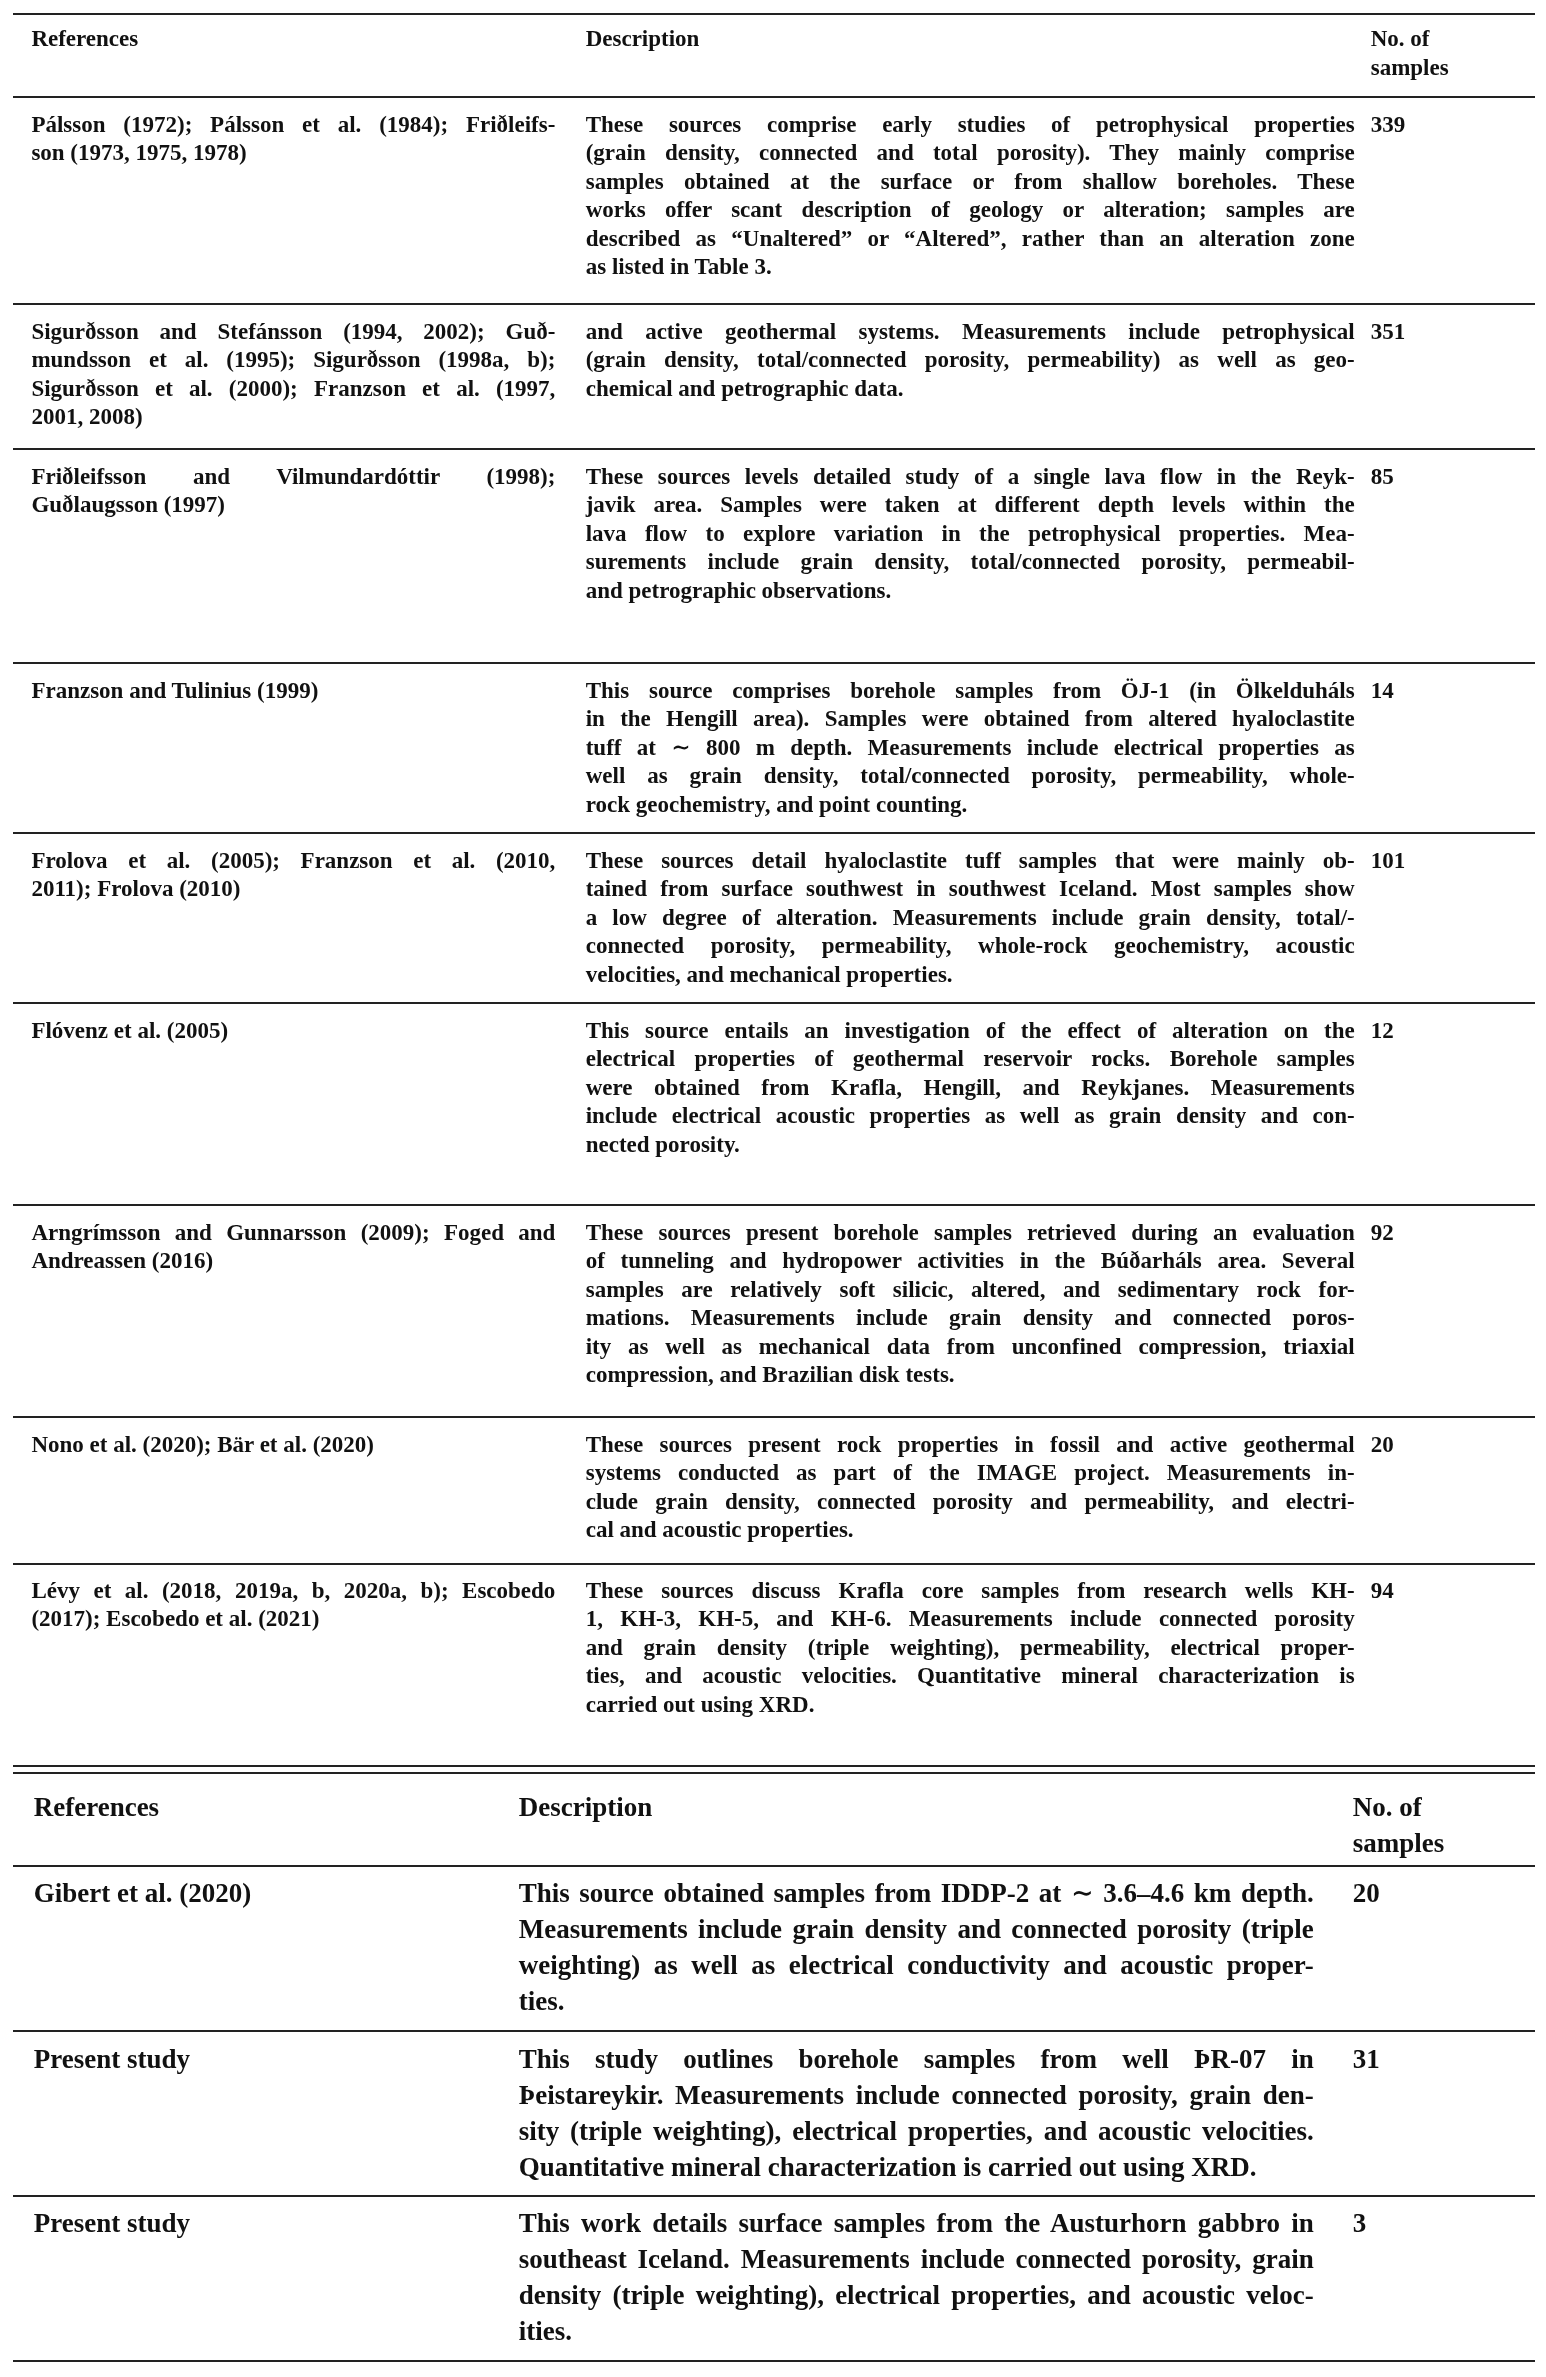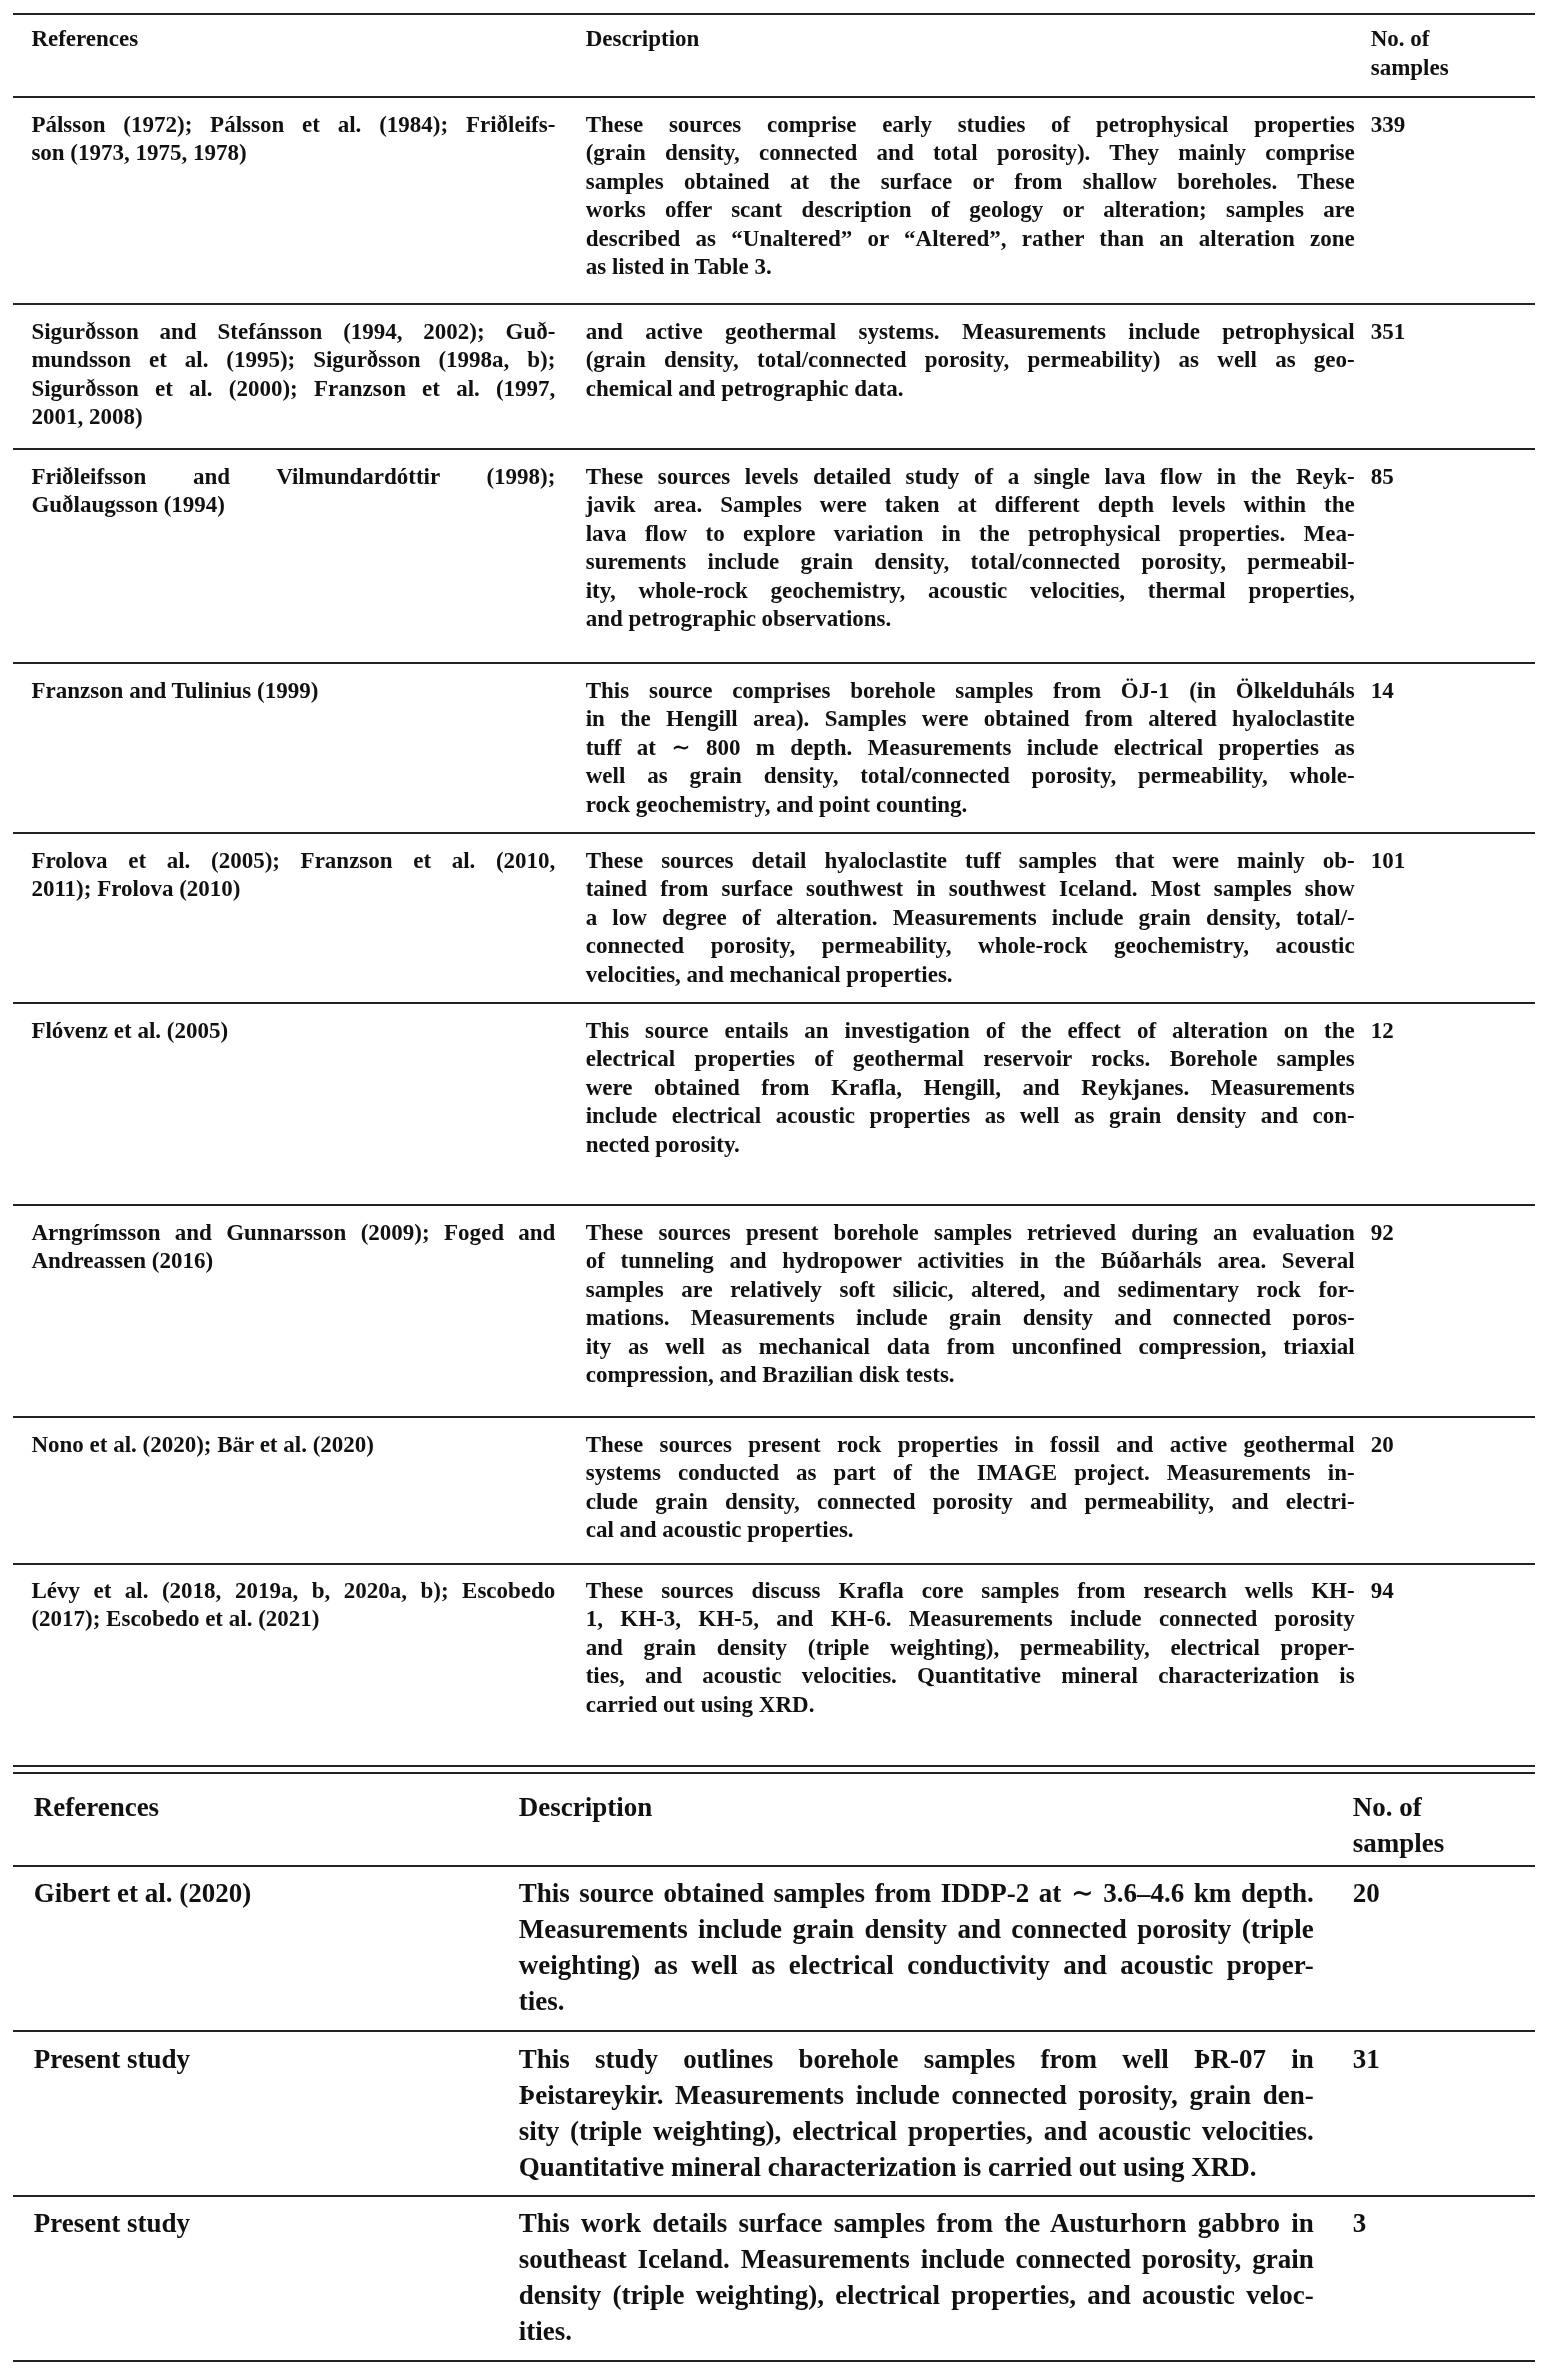--- a/index.html
+++ b/index.html
@@ -62,28 +62,27 @@
           <span class="line j">and active geothermal systems. Measurements include petrophysical</span>
           <span class="line j">(grain density, total/connected porosity, permeability) as well as geo-</span>
           <span class="line">chemical and petrographic data.</span>
         </div>
         <div class="cell c3">351</div>
       </div>
       <div class="rule" style="top: 448px;"></div>
       <div class="row" style="top: 463px;">
         <div class="cell c1">
           <span class="line j">Friðleifsson and Vilmundardóttir (1998);</span>
-          <span class="line">Guðlaugsson (1994)</span>
+          <span class="line">Guðlaugsson (1997)</span>
         </div>
         <div class="cell c2">
           <span class="line j">These sources levels detailed study of a single lava flow in the Reyk-</span>
           <span class="line j">javik area. Samples were taken at different depth levels within the</span>
           <span class="line j">lava flow to explore variation in the petrophysical properties. Mea-</span>
           <span class="line j">surements include grain density, total/connected porosity, permeabil-</span>
-          <span class="line j">ity, whole-rock geochemistry, acoustic velocities, thermal properties,</span>
           <span class="line">and petrographic observations.</span>
         </div>
         <div class="cell c3">85</div>
       </div>
       <div class="rule" style="top: 662px;"></div>
       <div class="row" style="top: 677px;">
         <div class="cell c1">
           <span class="line">Franzson and Tulinius (1999)</span>
         </div>
         <div class="cell c2">

